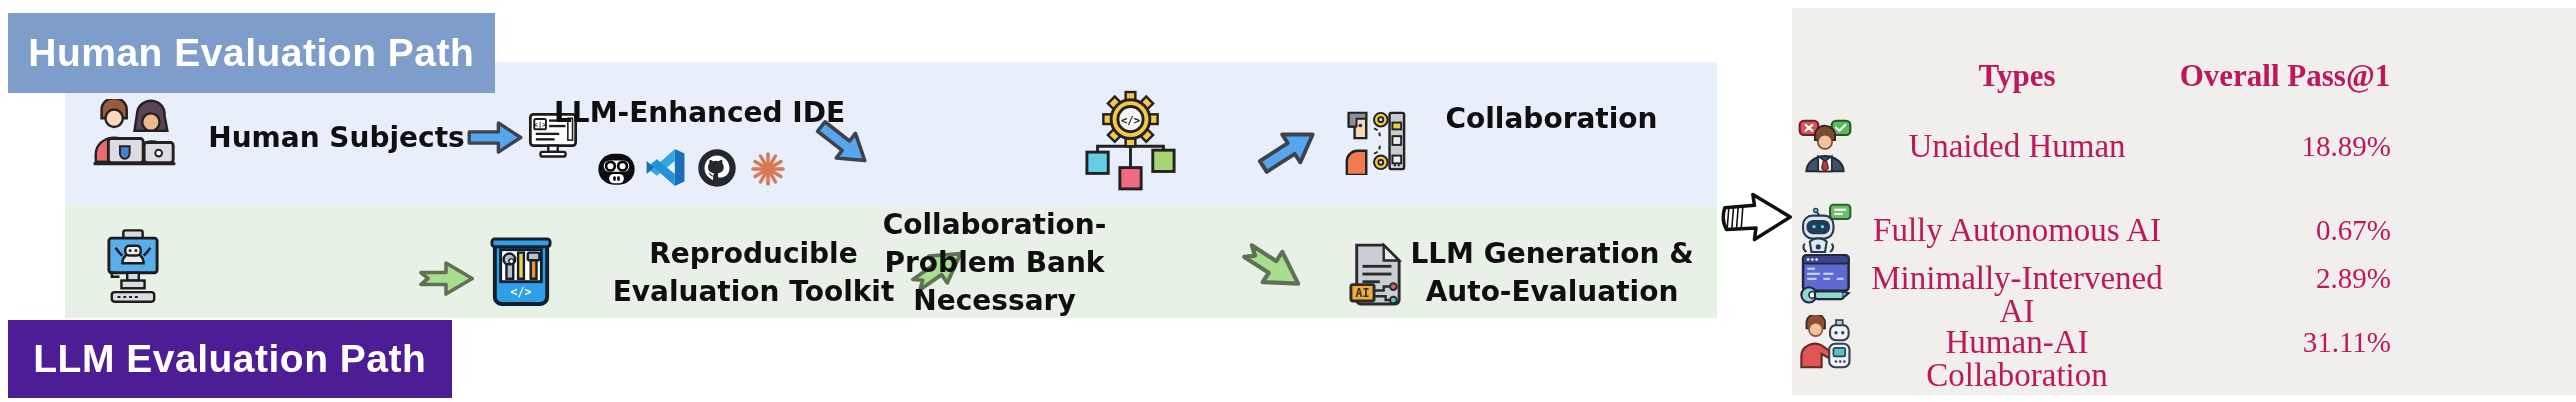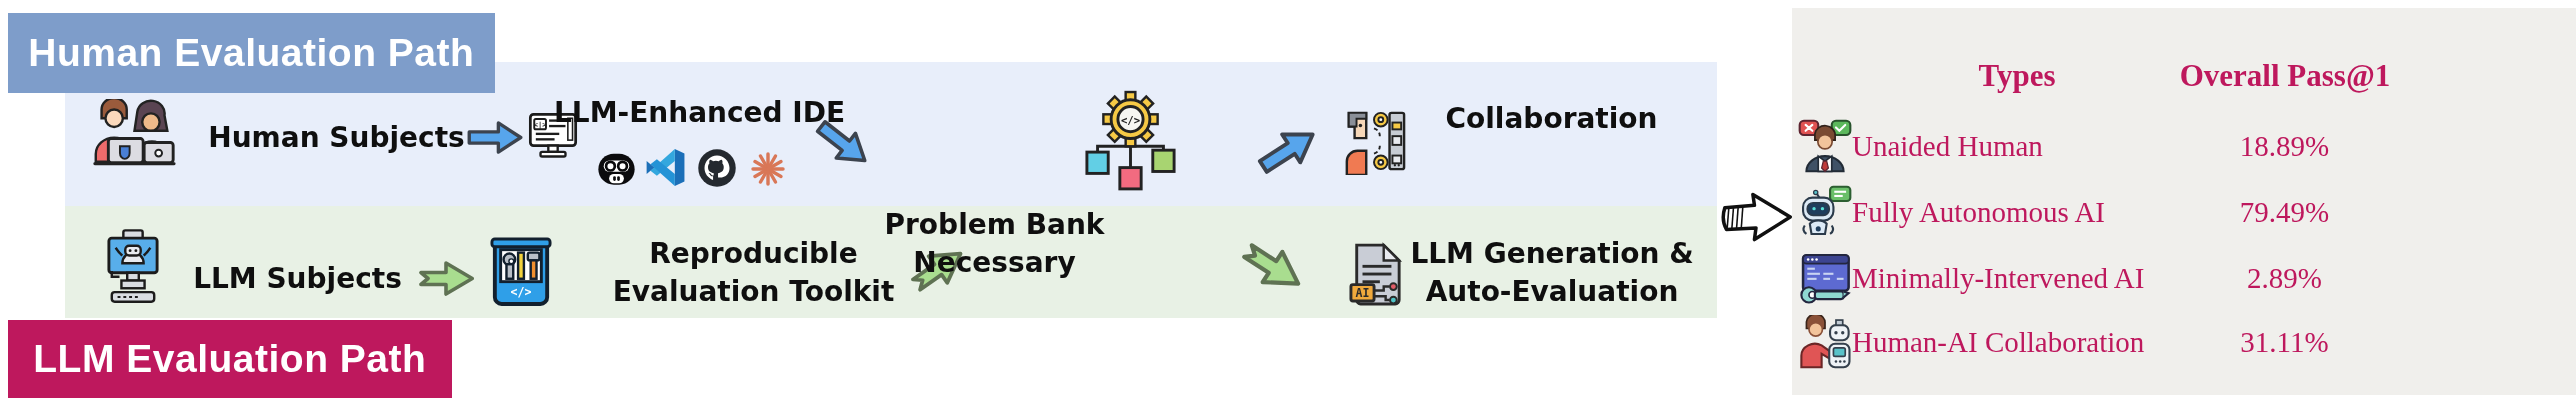--- a/index.html
+++ b/index.html
@@ -6,37 +6,37 @@
   .canvas{position:relative;width:2576px;height:403px;background:#ffffff;overflow:hidden;
           font-family:"DejaVu Sans",sans-serif;}
   
   .band{position:absolute;left:65px;width:1652px;}
   .band-human{top:62px;height:144px;background:#e8eefa;}
   .band-llm{top:206px;height:112px;background:#e8f1e5;}
   
   .hdrbox{position:absolute;display:flex;align-items:center;justify-content:center;
           color:#ffffff;font:700 39px "Liberation Sans",sans-serif;letter-spacing:0.5px;}
   .hdr-human{left:7.8px;top:12.6px;width:487px;height:80px;background:#7e9dca;}
-  .hdr-llm{left:7.8px;top:320px;width:444px;height:78px;background:#be185d;}
+  .hdr-llm{left:7.8px;top:320px;width:444px;height:78px;background:#4c1d95;}
   
   .lbl{position:absolute;font:700 28px "DejaVu Sans",sans-serif;color:#0f0f0f;
        text-align:center;line-height:39px;white-space:nowrap;}
   .lbl.l39{line-height:38px;}
   
   .arrow{position:absolute;}
   
   .rtable{position:absolute;left:1792px;top:7.8px;width:932px;height:387px;background:#f0efec;
           font-family:"Liberation Serif",serif;color:#be185d;}
   .rtable .hcell{position:absolute;top:48px;height:39px;font:700 31px "Liberation Serif",serif;
                  text-align:center;line-height:39px;}
   .trow{position:absolute;left:0;width:776px;height:56px;}
   .trow .r-icon{position:absolute;left:5.8px;top:1px;width:58px;height:54px;}
-  .trow .r-type{position:absolute;left:60px;top:12.6px;width:330px;
-                font-size:29px;line-height:33px;}
-  .trow .r-val{position:absolute;left:386px;top:12.6px;width:213px;text-align:center;
+  .trow .r-type{position:absolute;left:60px;top:12.6px;width:330px;text-align:center;
+                font-size:33px;line-height:33px;}
+  .trow .r-val{position:absolute;left:386px;top:12.6px;width:213px;text-align:right;
                font-size:29px;line-height:33px;}
   svg{display:block;}
   .icon{position:absolute;}
 </style>
 </head>
 <body>
 
 <div class="canvas">
 
   <div class="band band-human"></div>
@@ -213,23 +213,20 @@
         <circle cx="31" cy="23" r="1.5" fill="#1c1c1c"></circle>
       <path d="M10 20 q4 6 7 8 M46 20 q-4 6 -7 8" fill="none" stroke="#1c1c1c" stroke-width="2.5"></path>
       <rect x="22" y="46" width="12" height="8" fill="#d9dde2" stroke="#1c1c1c" stroke-width="2.5"></rect>
       <rect x="16" y="54" width="24" height="8" fill="#d9dde2" stroke="#1c1c1c" stroke-width="2.5"></rect>
       <path d="M14 50 h-8 v-6" fill="none" stroke="#1c1c1c" stroke-width="2.5"></path>
       <rect x="6" y="66" width="44" height="10" rx="3" fill="#d9dde2" stroke="#1c1c1c" stroke-width="2.5"></rect>
       <line x1="12" y1="71" x2="36" y2="71" stroke="#1c1c1c" stroke-width="2" stroke-dasharray="3 3"></line>
     </svg>
   </div>
 
-  <div class="lbl" style="left:152px;top:259px;width:291px">
-    <span>LLM Subjects</span>
-  </div>
 
   <div class="arrow" style="left:410px;top:257px;width:72px;height:43px">
     <svg viewBox="0 0 100 72" width="72" height="43">
       <path d="M8 26 H50 V10 L94 36 L50 62 V46 H8 L20 36 Z" fill="#a9dd8f" stroke="#5f7253" stroke-width="6" stroke-linejoin="round"></path>
     </svg>
   </div>
 
   <div class="icon" style="left:490px;top:235px;width:62px;height:72px">
     <svg viewBox="0 0 64 74" width="62" height="72">
       <path d="M5 8 h54 v56 a7 7 0 0 1 -7 7 h-40 a7 7 0 0 1 -7 -7 z" fill="#2f9fe8" stroke="#12202e" stroke-width="4"></path>
@@ -250,20 +247,21 @@
     <div>Evaluation Toolkit</div>
   </div>
 
   <div class="arrow" style="left:906px;top:239px;width:68px;height:60px">
     <svg viewBox="0 0 100 72" width="64" height="45" style="transform:rotate(-35deg);transform-origin:50% 50%;margin-top:7.8px">
       <path d="M8 26 H50 V10 L94 36 L50 62 V46 H8 L20 36 Z" fill="#a9dd8f" stroke="#5f7253" stroke-width="6" stroke-linejoin="round"></path>
     </svg>
   </div>
 
   <div class="lbl l39" style="left:849px;top:206px;width:291px">
+    <div>Collaboration-</div>
     <div>Problem Bank</div>
     <div>Necessary</div>
   </div>
 
   <div class="arrow" style="left:1230px;top:235px;width:93px;height:64px">
     <svg viewBox="0 0 100 72" width="85" height="50" style="transform:rotate(33deg);transform-origin:50% 50%;margin-top:6.8px">
       <path d="M8 26 H50 V10 L94 36 L50 62 V46 H8 L20 36 Z" fill="#a9dd8f" stroke="#5f7253" stroke-width="6" stroke-linejoin="round"></path>
     </svg>
   </div>
 
@@ -314,39 +312,39 @@
           <circle cx="32" cy="27" r="8.5" fill="#f2c49b" stroke="#7a4a32" stroke-width="2"></circle>
           <path d="M10 62 a22 18 0 0 1 44 0 z" fill="#3f5166" stroke="#222b36" stroke-width="2.5"></path>
           <path d="M24 44 l8 6 8 -6 v18 h-16 z" fill="#fff" stroke="#222b36" stroke-width="2"></path>
           <path d="M30 50 h4 l2 8 -4 4 -4 -4 z" fill="#c03a3a" stroke="#5d2430" stroke-width="1.5"></path>
         </svg>
       </div>
       <div class="r-type">Unaided Human</div>
       <div class="r-val">18.89%</div>
     </div>
 
-    <div class="trow" style="top:176px">
+    <div class="trow" style="top:194px">
       <div class="r-icon">
         <svg viewBox="0 0 64 64" width="54" height="54">
           <rect x="38" y="2" width="24" height="17" rx="4" fill="#6abf69" stroke="#2c5e31" stroke-width="2.5"></rect>
           <line x1="43" y1="8" x2="57" y2="8" stroke="#fff" stroke-width="2.5"></line>
           <line x1="43" y1="13" x2="53" y2="13" stroke="#fff" stroke-width="2.5"></line>
           <line x1="22" y1="10" x2="26" y2="16" stroke="#2b3a4a" stroke-width="2.5"></line>
           <circle cx="21" cy="9" r="2.5" fill="#59c2c9" stroke="#2b3a4a" stroke-width="1.5"></circle>
           <rect x="6" y="15" width="36" height="27" rx="11" fill="#dce9f5" stroke="#2b3a4a" stroke-width="2.5"></rect>
           <rect x="11" y="21" width="26" height="15" rx="7" fill="#1f3d5c" stroke="#2b3a4a" stroke-width="2"></rect>
           <circle cx="19" cy="28" r="2" fill="#59e0d8"></circle>
             <circle cx="29" cy="28" r="2" fill="#59e0d8"></circle>
           <path d="M14 46 a12 9 0 0 1 20 0 l-2 12 h-16 z" fill="#dce9f5" stroke="#2b3a4a" stroke-width="2.5"></path>
           <circle cx="24" cy="52" r="3" fill="#1f3d5c"></circle>
           <path d="M8 48 q-4 6 2 10 M40 48 q4 6 -2 10" fill="none" stroke="#2b3a4a" stroke-width="2.5"></path>
         </svg>
       </div>
       <div class="r-type">Fully Autonomous AI</div>
-      <div class="r-val">79.49%</div>
+      <div class="r-val">0.67%</div>
     </div>
 
     <div class="trow" style="top:242px">
       <div class="r-icon">
         <svg viewBox="0 0 64 64" width="54" height="54">
           <rect x="6" y="5" width="54" height="42" rx="4" fill="#5d6ad1" stroke="#23263f" stroke-width="3"></rect>
           <rect x="6" y="5" width="54" height="10" rx="4" fill="#3c4490" stroke="#23263f" stroke-width="2"></rect>
           <circle cx="12" cy="10" r="1.5" fill="#fff"></circle>
             <circle cx="17" cy="10" r="1.5" fill="#fff"></circle>
             <circle cx="22" cy="10" r="1.5" fill="#fff"></circle>

